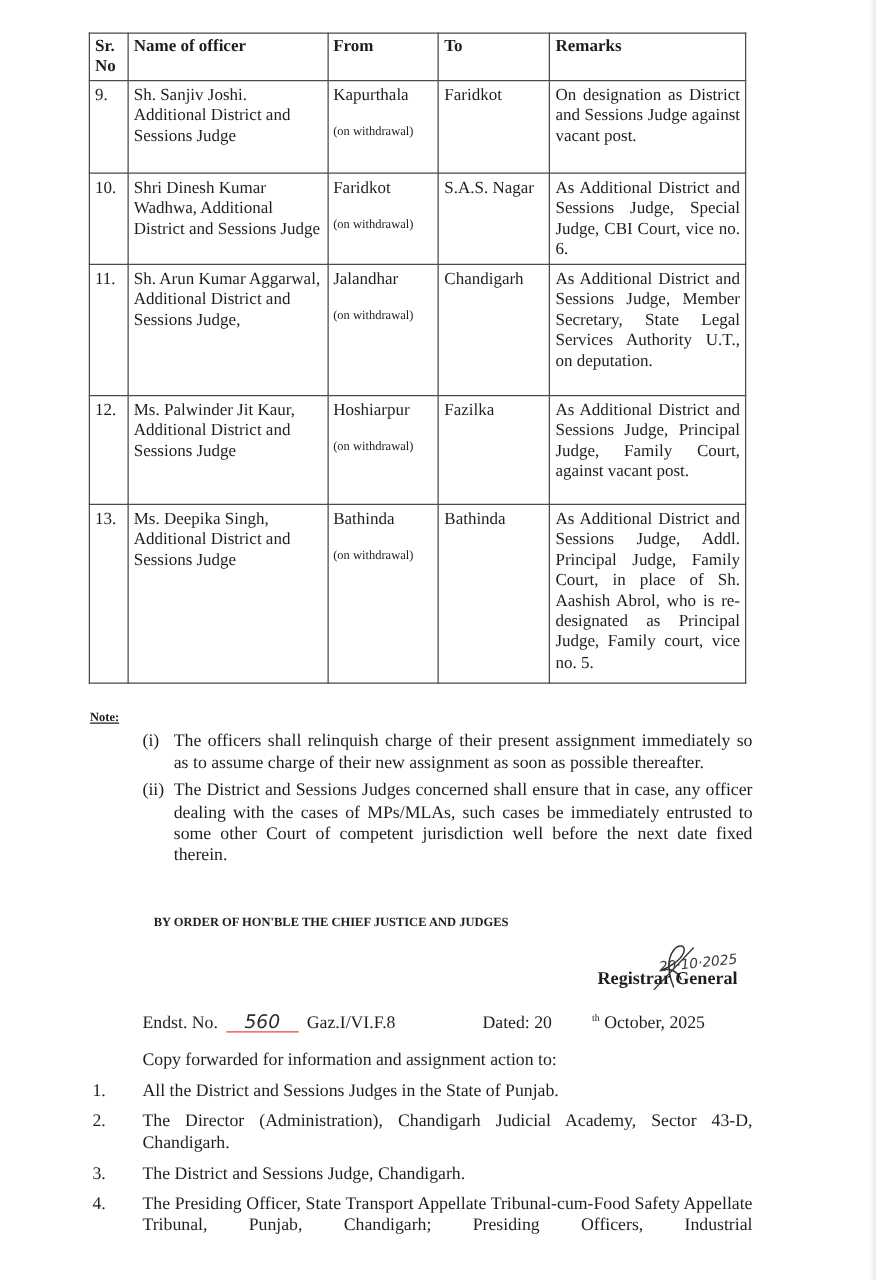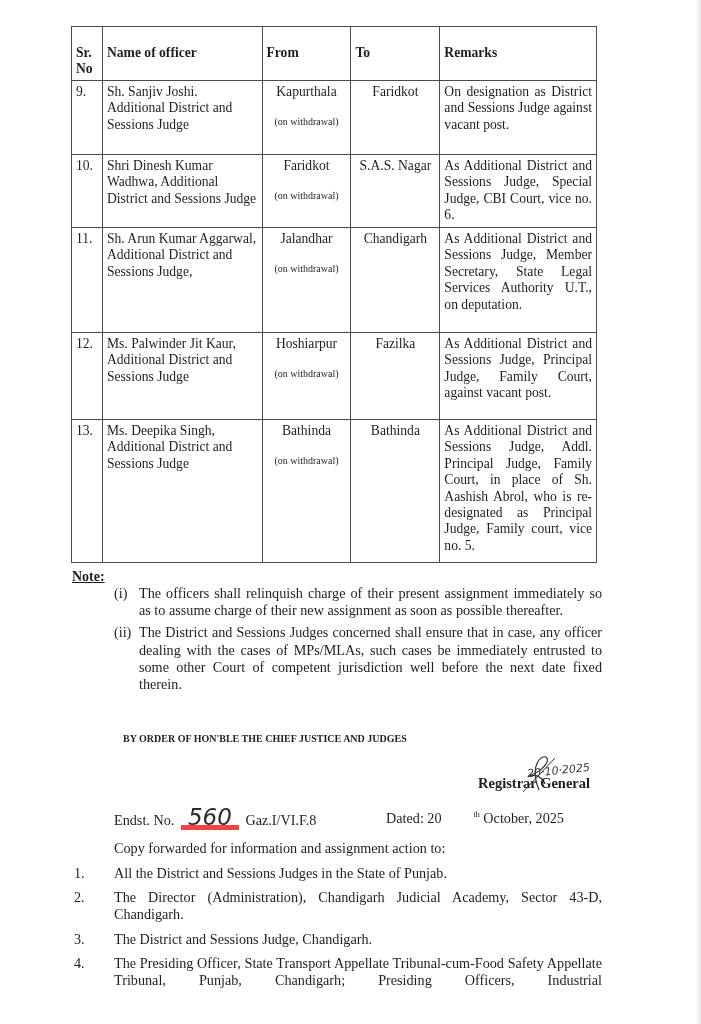--- a/index.html
+++ b/index.html
@@ -20,41 +20,41 @@
       width: 526px;
       border-collapse: collapse;
       font-size: 13.6px;
       line-height: 16.4px;
     }
     table.transfers th, table.transfers td {
       border: 1.3px solid #4a4a4a;
       vertical-align: top;
       padding: 3px 4px 2px 4px;
     }
-    table.transfers th { font-weight: bold; text-align: left; height: 33px; padding-top: 18px; }
+    table.transfers th { font-weight: bold; text-align: left; height: 33px; padding-top: 2px; }
     col.c-sr { width: 31px; }
     col.c-name { width: 160px; }
     col.c-from { width: 89px; }
     col.c-to { width: 89px; }
     col.c-rem { width: 157px; }
-    th.center, td.center { text-align: center; }
+    th.center, td.center { }
     td.rem { text-align: justify; text-align-last: left; }
     td.sr { padding-left: 5px; padding-right: 2px; }
     .from-place { display: block; }
     .withdrawal { display: block; font-size: 10px; margin-top: 14px; }
     tr.r9 td { height: 68px; }
     tr.r10 td { height: 67px; margin-top: 42px; }
     tr.r11 td { height: 99px; }
     tr.r12 td { height: 81px; }
     tr.r13 td { height: 137px; }
 
     
     .note-label {
       position: absolute; left: 72px; top: 569px;
-      font-weight: bold; font-size: 14px; text-decoration: underline;
+      font-weight: bold; font-size: 10px; text-decoration: underline;
     }
     .note-list {
       position: absolute; left: 114px; top: 585px; width: 488px;
       font-size: 14.2px; line-height: 17.2px;
     }
     .note-item { display: flex; margin-bottom: 5px; }
     .note-num { width: 25px; flex: none; }
     .note-text { flex: 1; text-align: justify; text-align-last: left; }
 
     .order-line {
@@ -72,22 +72,22 @@
     .registrar {
       position: absolute; left: 478px; top: 775px;
       font-weight: bold; font-size: 14.5px;
     }
 
     .endst-line {
       position: absolute; left: 114px; top: 810px; font-size: 14.2px;
       white-space: nowrap;
     }
     .endst-line .handwritten {
-      display: inline-block; width: 58px; border-bottom: 5px solid #ef4444;
-      font-family: "DejaVu Sans", sans-serif; font-style: italic; font-size: 23px;
+      display: inline-block; width: 58px; border-bottom: 1px solid #ef4444;
+      font-family: "DejaVu Sans", sans-serif; font-style: italic; font-size: 15px;
       color: #2c2c2c; text-align: center; line-height: 15px; margin: 0 3px;
     }
     .dated { position: absolute; left: 386px; top: 810px; font-size: 14.2px; white-space: nowrap; }
     .dated sup { font-size: 8px; padding-left: 32px; }
     .copy-line { position: absolute; left: 114px; top: 840px; font-size: 14.2px; }
 
     .dist-list {
       position: absolute; left: 74px; top: 865px; width: 528px;
       font-size: 14.2px; line-height: 17.2px;
     }

